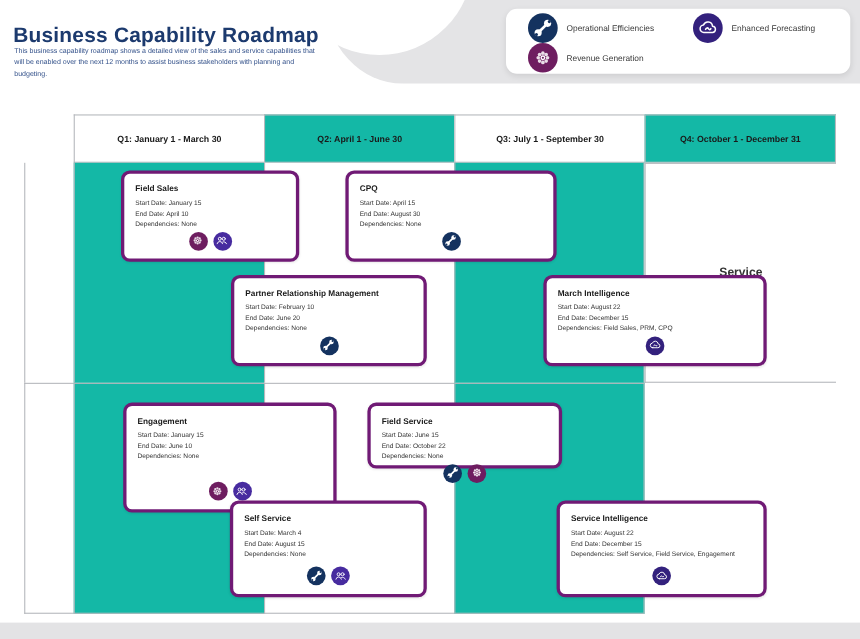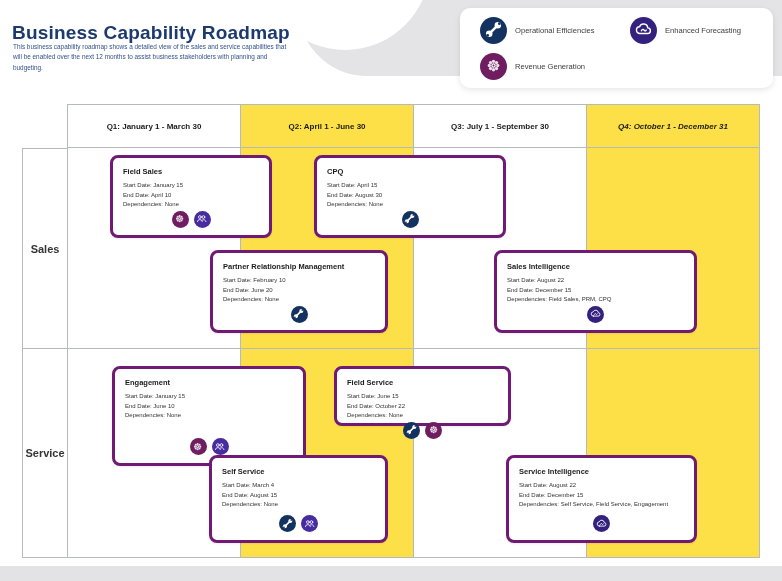--- a/index.html
+++ b/index.html
@@ -12,38 +12,38 @@
   .deco::before{content:"";position:absolute;left:-36px;top:-120px;width:170px;height:170px;
         border-radius:50%;background:#fff;}
 
   
   .title{position:absolute;left:12px;top:22px;margin:0;font-size:19px;font-weight:600;
          color:#1c3a6e;letter-spacing:.2px;}
   .subtitle{position:absolute;left:13px;top:42px;width:276px;margin:0;font-size:6.4px;
          line-height:1.6;color:#33518a;}
 
   
-  .legend{position:absolute;left:460px;top:8px;width:313px;height:80px;background:#fff;
+  .legend{position:absolute;left:460px;top:8px;width:313px;height:59px;background:#fff;
           border-radius:10px;box-shadow:0 2px 6px rgba(0,0,0,.10);
           display:grid;grid-template-columns:150px 1fr;grid-template-rows:1fr 1fr;
           align-items:center;padding:4px 0 4px 20px;box-sizing:border-box;}
   .legend-item{display:flex;align-items:center;gap:8px;}
   .legend-item .lbl{font-size:7.6px;color:#3c3c3c;}
 
   .icon-circle{display:inline-flex;align-items:center;justify-content:center;
                border-radius:50%;flex:0 0 auto;}
   .icon-circle svg{width:78%;height:78%;display:block;}
 
   
   .grid{position:absolute;left:22px;top:104px;width:738px;height:454px;
         display:grid;grid-template-columns:45px 173px 173px 173px 174px;
         grid-template-rows:44px 200px 210px;border-radius:27px;}
   .cell{box-sizing:border-box;background:#fff;}
-  .cell.shade{background:#fde047;}
-  .bl{border-left:1px solid #b6b9bd;} .br{border-right:1px solid #b6b9bd;font-style:italic;}
+  .cell.shade{background:#14b8a6;}
+  .bl{border-left:1px solid #b6b9bd;} .br{border-right:1px solid #b6b9bd;}
   .bt{border-top:1px solid #b6b9bd;} .bb{border-bottom:1px solid #b6b9bd;}
   .qhead{display:flex;align-items:center;justify-content:center;
          font-size:8px;font-weight:600;color:#1a1a1a;}
   .rowlabel{display:flex;align-items:center;justify-content:center;
          font-size:11px;font-weight:700;color:#353535;}
   .corner{background:#fff;}
 
   
   .card{position:absolute;box-sizing:border-box;background:#fff;border:3px solid #701a75;
         border-radius:8px;box-shadow:0 1px 2px rgba(0,0,0,.08);
@@ -110,21 +110,20 @@
       </div>
     </div>
 
   <div class="grid">
     <div class="cell corner"></div>
     <div class="cell qhead bl bt bb">Q1: January 1  - March 30</div>
     <div class="cell qhead bl bt bb shade">Q2: April 1 - June 30</div>
     <div class="cell qhead bl bt bb">Q3: July 1 - September 30</div>
     <div class="cell qhead bl bt bb br shade">Q4: October 1 - December 31</div>
 
-    <div class="cell rowlabel bl bt">Sales</div>
     <div class="cell bl"></div>
     <div class="cell bl shade"></div>
     <div class="cell bl"></div>
     <div class="cell bl br shade"></div>
 
     <div class="cell rowlabel bl bt bb">Service</div>
     <div class="cell bl bt bb"></div>
     <div class="cell bl bt bb shade"></div>
     <div class="cell bl bt bb"></div>
     <div class="cell bl bt bb br shade"></div>
@@ -197,21 +196,21 @@
               <circle cx="7.1" cy="16.9" r="3.7"></circle>
             </g>
             <circle cx="18.7" cy="5.3" r="1.6" fill="#14325f"></circle>
             <circle cx="5.3" cy="18.7" r="1.6" fill="#14325f"></circle>
           </svg>
         </span>
       </div>
   </div>
 
   <div class="card" style="left:494px;top:250px;width:203px;height:83px">
-    <div class="card-title">Sales Intelligence</div>
+    <div class="card-title">March Intelligence</div>
     <div class="card-line"><span>Start Date:</span> <span>August 22</span></div>
     <div class="card-line"><span>End Date:</span> <span>December 15</span></div>
     <div class="card-line"><span>Dependencies:</span> <span>Field Sales, PRM, CPQ</span></div>
     <div class="card-icons">
         <span class="icon-circle" style="background: rgb(51, 33, 125); width: 17px; height: 17px;">
           <svg viewBox="0 0 24 24" fill="none" stroke="#fff" stroke-width="1.6" stroke-linecap="round" stroke-linejoin="round">
             <path d="M8 16.5 h8.4 a3.2 3.2 0 0 0 .4 -6.4 a4.8 4.8 0 0 0 -9.3 -1.2 a3.6 3.6 0 0 0 .5 7.6 z"></path>
             <path d="M9.6 13.4 c.9 -1.9 2.3 -2.1 3.1 -.6 c.7 1.2 1.9 1 2.4 -.2"></path>
           </svg>
         </span>

